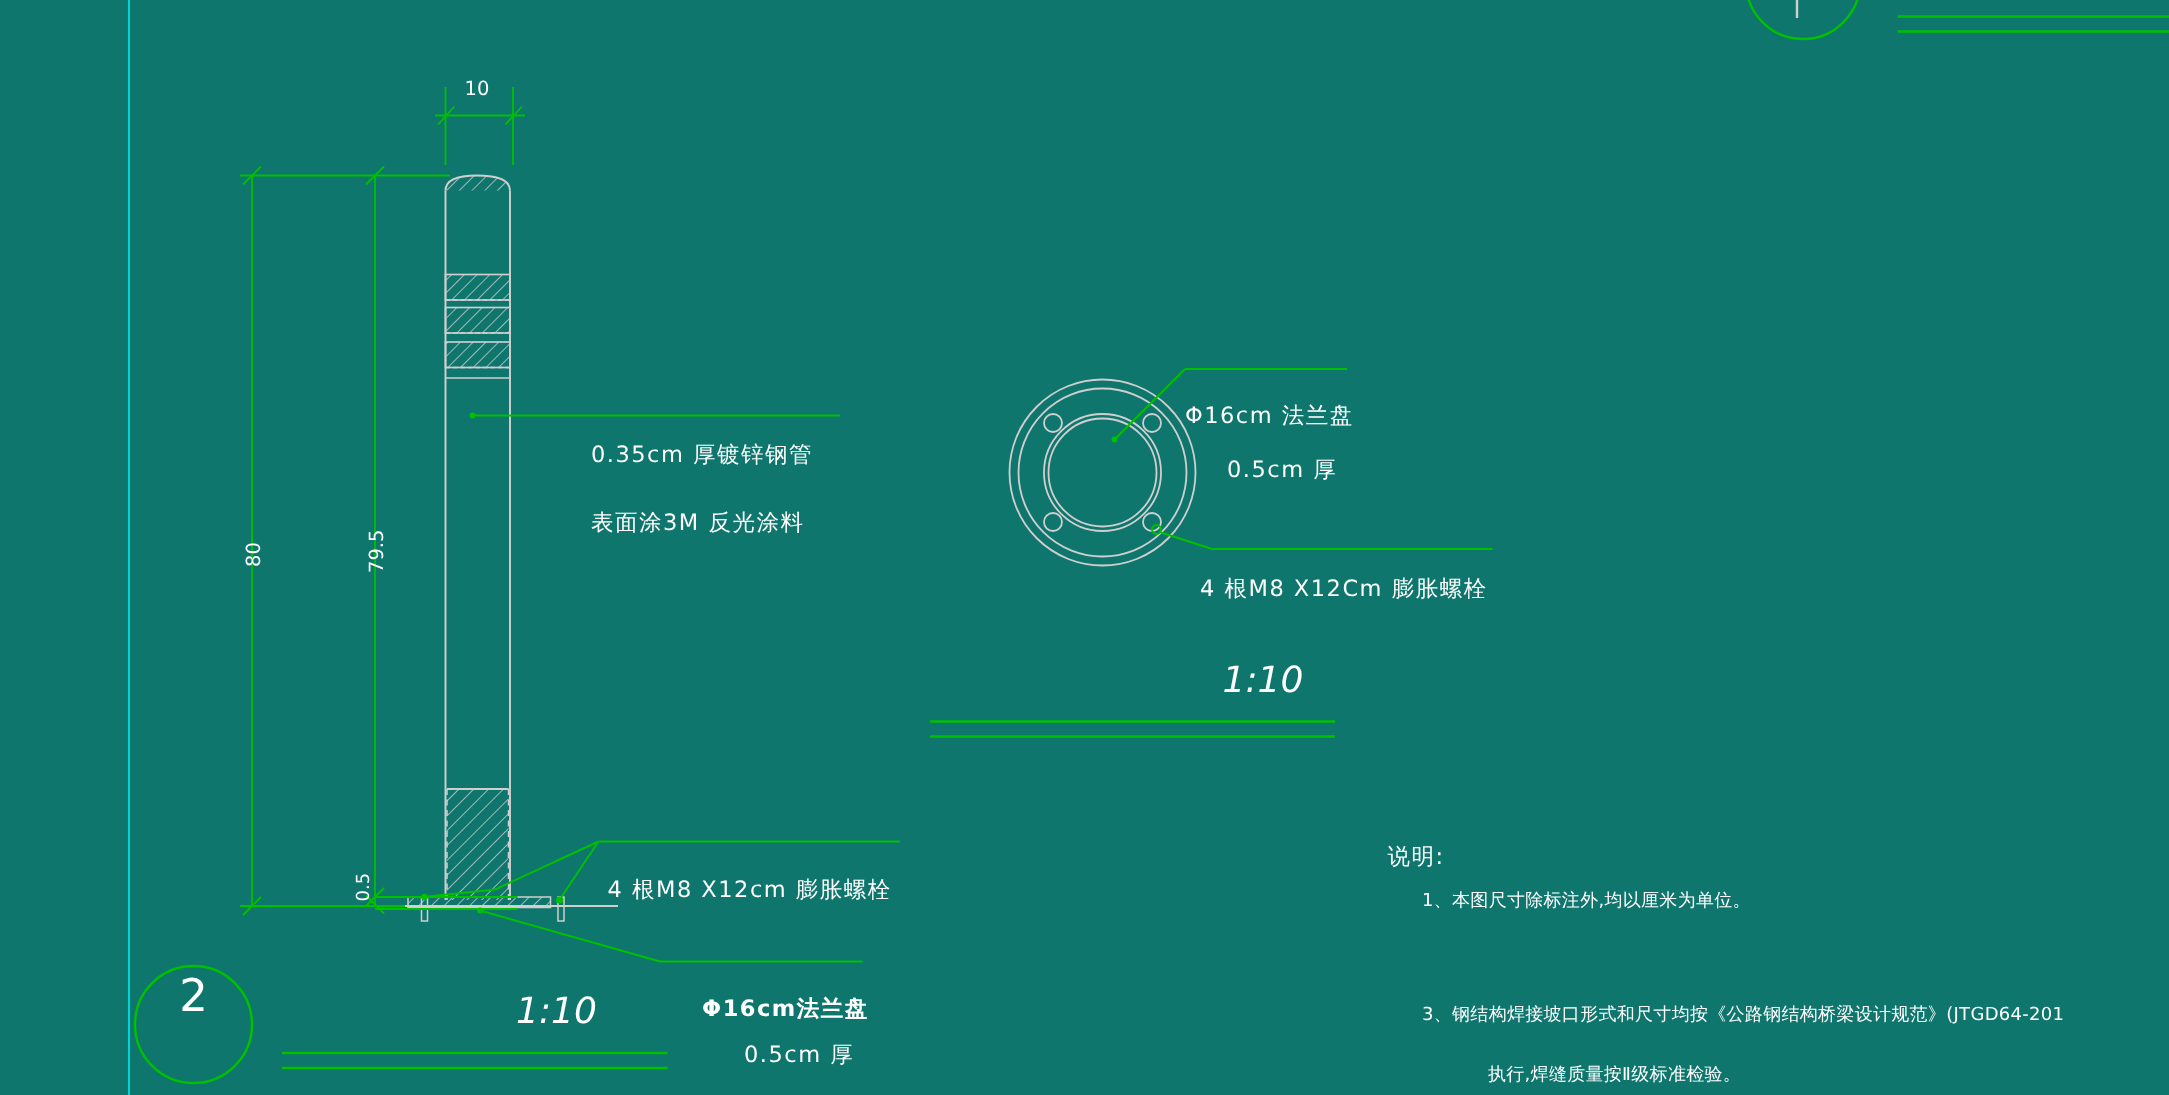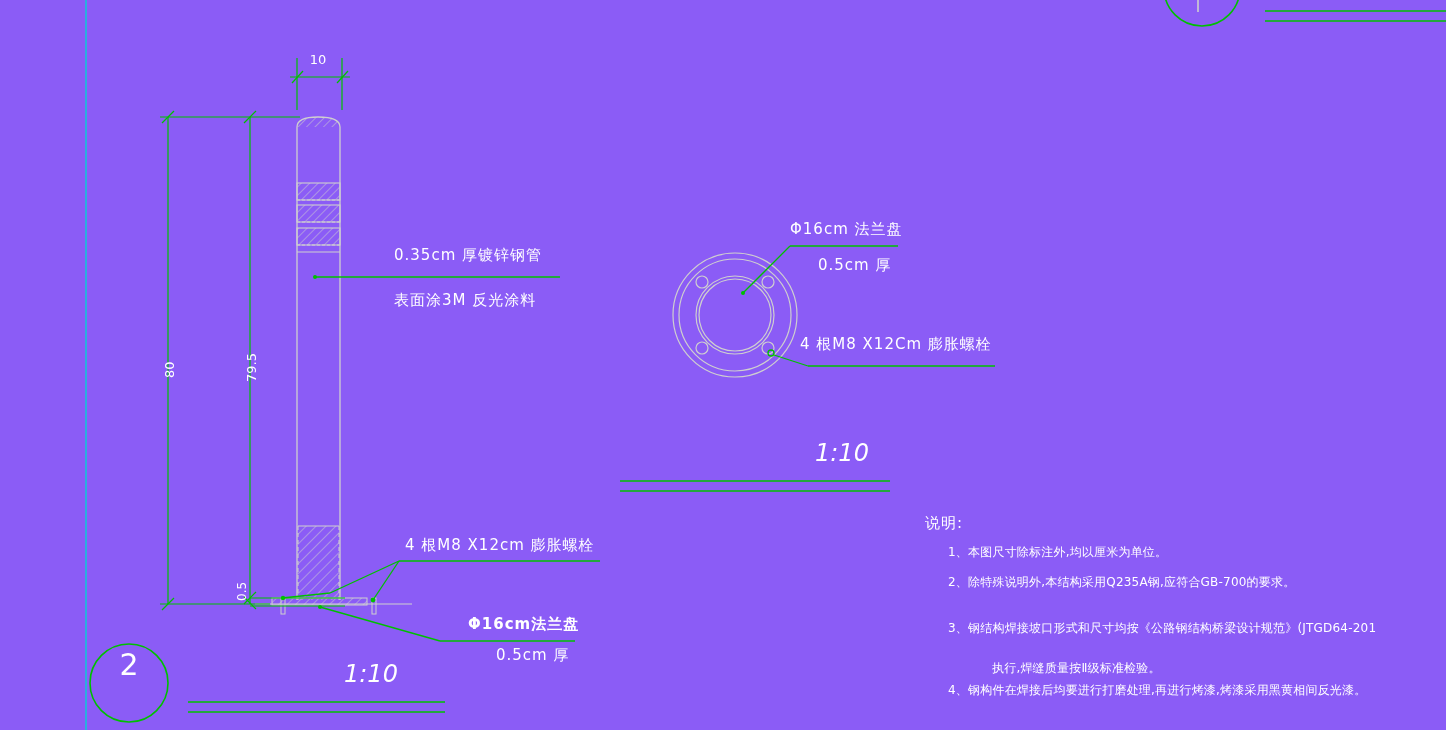--- a/index.html
+++ b/index.html
@@ -4,21 +4,21 @@
 <style>
   html, body {
     margin: 0;
     padding: 0;
     background: #000000;
   }
   #canvas-root {
     position: relative;
     width: 1446px;
     height: 730px;
-    background: #8b5cf6;
+    background: #0f766e;
     overflow: hidden;
     font-family: "DejaVu Sans", sans-serif;
   }
   svg.cad {
     position: absolute;
     top: 0; left: 0;
     width: 1446px;
     height: 730px;
     display: block;
   }
@@ -26,20 +26,21 @@
     position: absolute;
     color: #ffffff;
     font-family: "DejaVu Sans", sans-serif;
     white-space: nowrap;
     line-height: 1;
     user-select: none;
   }
   .txt-cn {
     font-family: "DejaVu Sans", sans-serif;
     letter-spacing: 1px;
+    margin-top: 48px;
   }
   .lead-txt { font-size: 15px; }
   .dim-txt  { font-size: 13px; }
   .title-cn { font-size: 30px; letter-spacing: 3px; }
   .title-sc { font-size: 24px; font-style: italic; }
   .note-h   { font-size: 15px; }
   .note-l   { font-size: 12px; letter-spacing: 0.2px; }
   .bubble-n { font-size: 30px; }
   .rot90 {
     transform-origin: 0 0;
@@ -232,21 +233,20 @@
   <div class="txt txt-cn lead-txt" style="left:800px; top:337px;">4 根M8  X12Cm    膨胀螺栓</div>
 
   <div class="txt title-sc" style="left:815px; top:441px;">1:10</div>
 
   <div class="txt bubble-n" style="left:1202px; top:-14px; transform:translate(-50%,-50%);">1</div>
 
   <div class="txt txt-cn note-h" style="left:925px; top:516px;">说明:</div>
 
   <div class="txt txt-cn note-l" style="left:948px; top:546px;">1、本图尺寸除标注外,均以厘米为单位。</div>
 
-  <div class="txt txt-cn note-l" style="left:948px; top:576px;">2、除特殊说明外,本结构采用Q235A钢,应符合GB-700的要求。</div>
 
   <div class="txt txt-cn note-l" style="left:948px; top:622px;">3、钢结构焊接坡口形式和尺寸均按《公路钢结构桥梁设计规范》(JTGD64-201</div>
 
   <div class="txt txt-cn note-l" style="left:992px; top:662px;">执行,焊缝质量按Ⅱ级标准检验。</div>
 
   <div class="txt txt-cn note-l" style="left:948px; top:684px;">4、钢构件在焊接后均要进行打磨处理,再进行烤漆,烤漆采用黑黄相间反光漆。</div>
 
 </div>
 
 </body></html>

